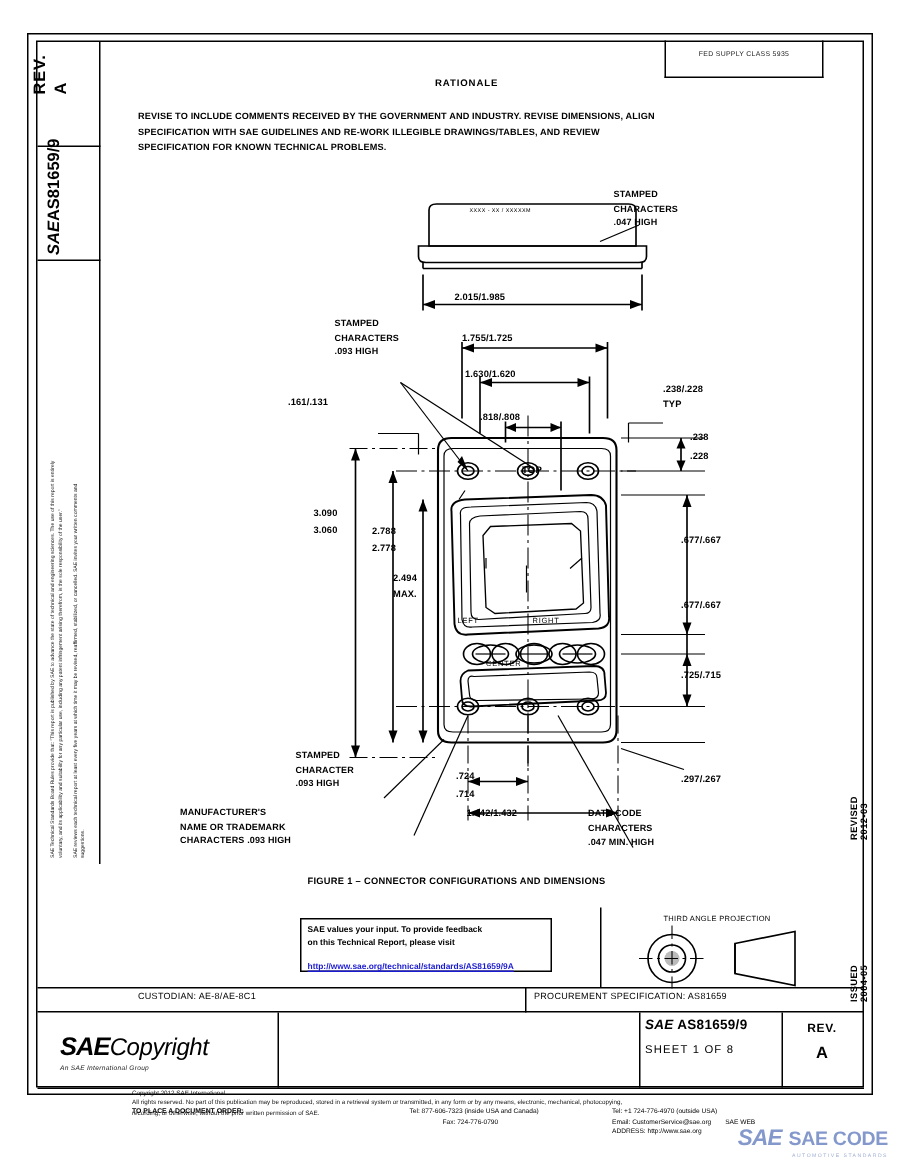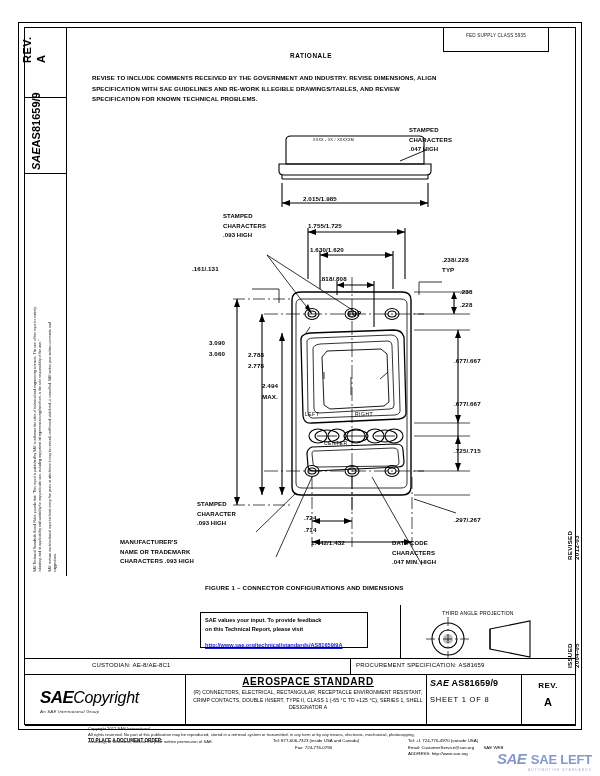--- a/index.html
+++ b/index.html
@@ -359,27 +359,20 @@
   <div class="vline" style="left:185px;top:675px;width:1px;height:50px;"></div>
   <div class="vline" style="left:426px;top:675px;width:1px;height:50px;"></div>
   <div class="vline" style="left:521px;top:675px;width:1px;height:50px;"></div>
   <div class="hline" style="left:25px;top:725px;width:551px;height:1px;"></div>
 
   <div class="tb-logo">
     <span class="saebig">SAE</span><span class="aero">Copyright</span>
     <div class="saesub">An SAE International Group</div>
   </div>
 
-  <div class="tb-mid">
-    <div class="tb-as">AEROSPACE STANDARD</div>
-    <div class="tb-desc">(R) CONNECTORS, ELECTRICAL, RECTANGULAR,
-RECEPTACLE ENVIRONMENT RESISTANT, CRIMP
-CONTACTS, DOUBLE INSERT, TYPE II, CLASS 1
-(-65 °C TO +125 °C), SERIES 1, SHELL DESIGNATOR A</div>
-  </div>
 
   <div class="tb-right">
     <div class="tb-docnum">
       <span class="saemini">SAE</span> <span>AS81659/9</span>
     </div>
     <div class="tb-sheet">SHEET 1 OF 8</div>
   </div>
 
   <div class="tb-rev">
     <div class="tb-revl">REV.</div>
@@ -401,17 +394,17 @@
     <span class="fcol3">
       <span>Tel: +1 724-776-4970 (outside USA)</span><br>
       <span>Email: CustomerService@sae.org</span>
       <span style="margin-left:8px;">SAE WEB ADDRESS:</span>
       <span>http://www.sae.org</span>
     </span>
   </div>
 
   <div class="watermark">
     <span class="wm-sae">SAE</span>
-    <span class="wm-norm">SAE LEFT</span>
+    <span class="wm-norm">SAE CODE</span>
     <div class="wm-sub">AUTOMOTIVE STANDARDS</div>
   </div>
 
 </div>
 
 </body></html>

